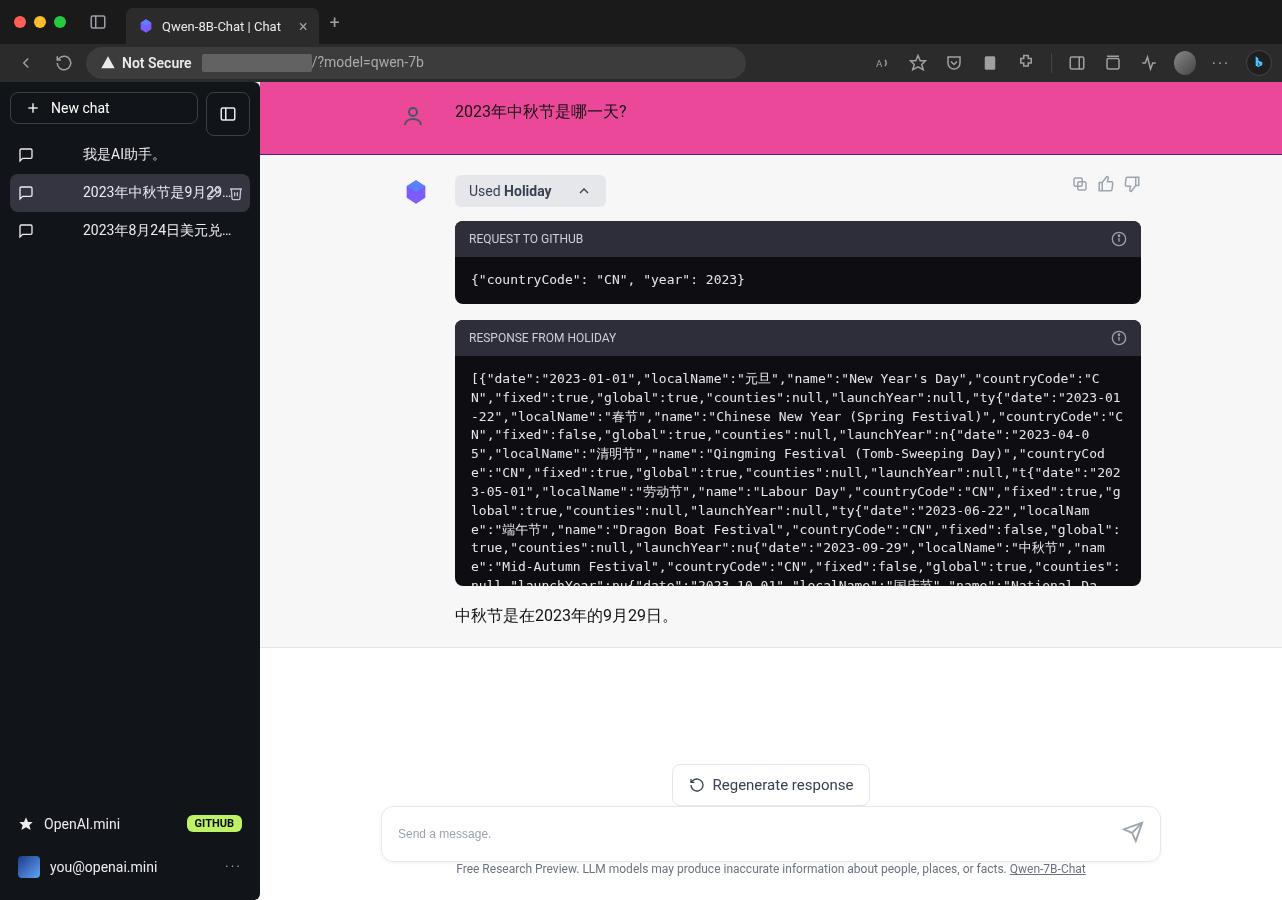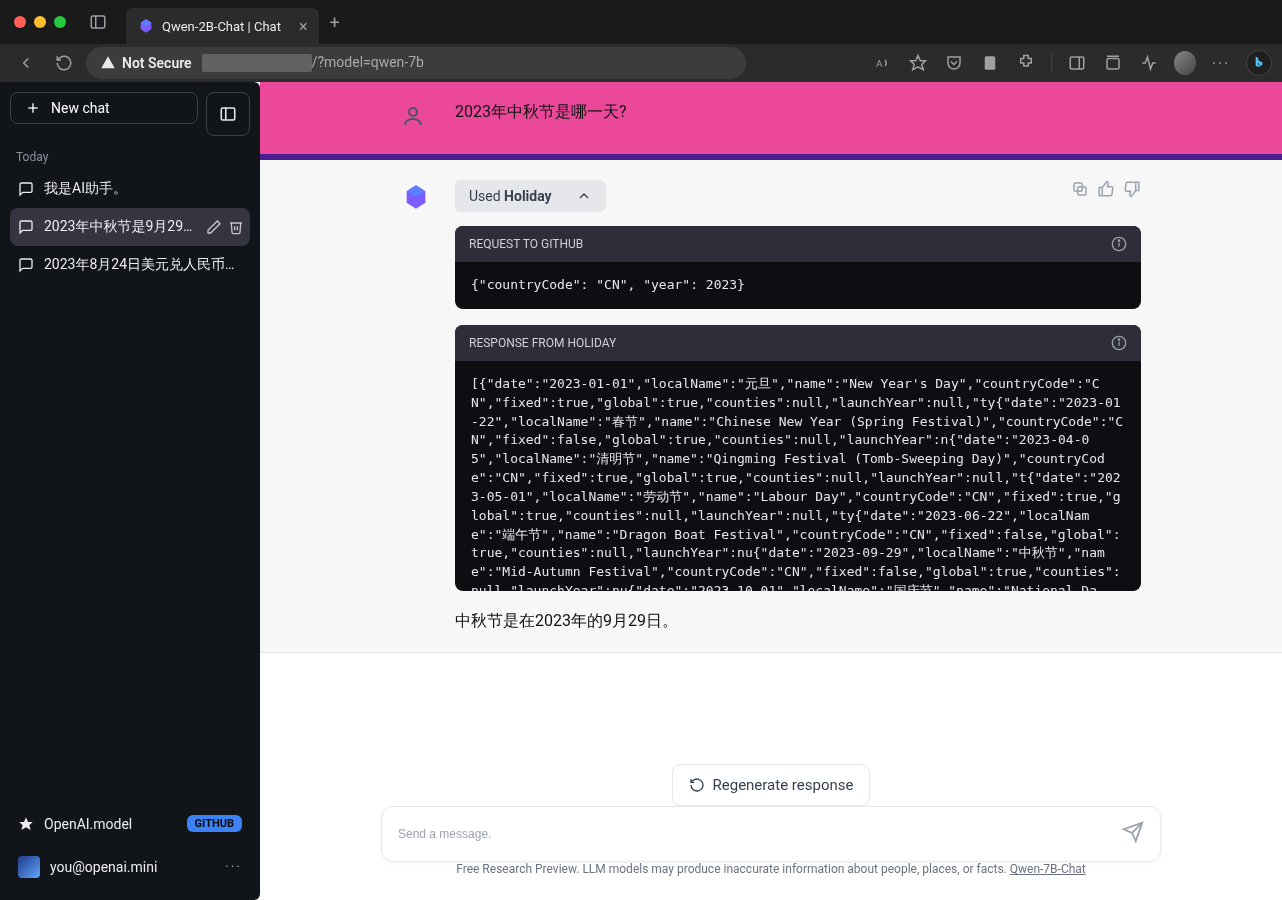--- a/index.html
+++ b/index.html
@@ -39,36 +39,36 @@
 
 .app-root { height: 818px; display: flex; background: #fff; }
 .sidebar { width: 260px; background: #111418; color: #ececf1; display: flex; flex-direction: column; padding: 10px; border-radius: 0 6px 6px 0; }
 .sidebar-top { display: flex; gap: 8px; }
 .new-chat-btn { flex: 1; display: flex; align-items: center; gap: 10px; border: 1px solid #3e3f44; height: 32px; padding: 0 14px; border-radius: 8px; font-size: 14px; color: #fff; }
 .new-chat-btn svg { width: 16px; height: 16px; }
 .sidebar-collapse-btn { width: 44px; height: 44px; border: 1px solid #3e3f44; border-radius: 8px; display: flex; align-items: center; justify-content: center; }
 .sidebar-collapse-btn svg { width: 18px; height: 18px; }
 .sidebar-section-title { font-size: 12px; color: #8e8ea0; padding: 14px 6px 6px; }
 .conv-item { display: flex; align-items: center; gap: 10px; padding: 10px 8px; border-radius: 8px; font-size: 14px; color: #ececf1; white-space: nowrap; overflow: hidden; position: relative; }
-.conv-item .ci-label { overflow: hidden; text-overflow: ellipsis; flex: 1; }
+.conv-item .ci-label { overflow: hidden; text-overflow: ellipsis; flex: 1; margin-left: 39px; }
 .conv-item svg.chat-ic { width: 16px; height: 16px; flex-shrink: 0; }
 .conv-item.active { background: #343541; }
 .conv-item.active .row-actions { display: flex; }
 .row-actions { display: none; gap: 6px; position: absolute; right: 6px; }
 .row-actions svg { width: 16px; height: 16px; color: #c5c5d2; }
 .sidebar-bottom { margin-top: auto; }
 .sbi { display: flex; align-items: center; gap: 10px; padding: 12px 8px; font-size: 14px; }
-.github-badge { background: #3b82f6; color: #0a0a0a; font-size: 11px; font-weight: 700; padding: 2px 8px; border-radius: 6px; margin-left: auto; }
+.github-badge { background: #bef264; color: #0a0a0a; font-size: 11px; font-weight: 700; padding: 2px 8px; border-radius: 6px; margin-left: auto; }
 .user-avatar { width: 22px; height: 22px; border-radius: 4px; background: linear-gradient(135deg, #1e3a8a, #60a5fa); }
 
 .main { flex: 1; background: #fff; display: flex; flex-direction: column; position: relative; }
 .messages { flex: 1; overflow: hidden; }
 .msg-row { padding: 20px 0; }
 .user-row { background: #ec4899; }
-.assistant-row { background: #f7f7f8; border-top: 6px solid #4c1d95; border-bottom: 1px solid #e5e5e5; }
+.assistant-row { background: #f7f7f8; border-top: 1px solid #4c1d95; border-bottom: 1px solid #e5e5e5; }
 .msg-inner { max-width: 780px; margin: 0 auto; display: flex; gap: 24px; padding: 0 20px; position: relative; }
 .msg-avatar { width: 30px; height: 30px; flex-shrink: 0; margin-top: 2px; }
 .msg-avatar.user svg { width: 24px; height: 24px; color: #4b5563; }
 .msg-avatar.assistant { display: flex; align-items: center; justify-content: center; }
 .assistant-logo { width: 28px; height: 28px; }
 .msg-content { flex: 1; font-size: 16px; color: #111; min-width: 0; }
 .msg-actions { position: absolute; right: 20px; top: 0; display: flex; gap: 8px; color: #9ca3af; }
 .msg-actions svg { width: 18px; height: 18px; }
 
 .tool-chip { display: inline-flex; align-items: center; gap: 24px; background: #e5e7eb; border-radius: 6px; padding: 8px 14px; font-size: 14px; color: #374151; margin-bottom: 14px; }
@@ -107,21 +107,21 @@
       <svg viewBox="0 0 24 24" fill="none" stroke="currentColor" stroke-width="2">
           <rect x="3" y="4" width="18" height="16" rx="2"></rect>
           <line x1="9" y1="4" x2="9" y2="20"></line>
         </svg>
     </div>
     <div class="browser-tab">
       <svg class="favicon" viewBox="0 0 24 24">
           <path d="M12 2 L20 7 L20 17 L12 22 L4 17 L4 7 Z" fill="#7c5cff"></path>
           <path d="M12 2 L20 7 L12 12 L4 7 Z" fill="#5a7fff"></path>
         </svg>
-      <span class="tab-title">Qwen-2B-Chat | Chat</span>
+      <span class="tab-title">Qwen-8B-Chat | Chat</span>
       <span class="tab-close">×</span>
     </div>
     <div class="new-tab-btn">+</div>
   </div>
   <div class="nav-bar">
     <div class="nav-btn">
         <svg viewBox="0 0 24 24" fill="none" stroke="currentColor" stroke-width="2">
           <polyline points="15 18 9 12 15 6"></polyline>
         </svg>
       </div>
@@ -213,21 +213,20 @@
           </svg>
         <span>New chat</span>
       </div>
       <div class="sidebar-collapse-btn">
         <svg viewBox="0 0 24 24" fill="none" stroke="currentColor" stroke-width="2">
             <rect x="3" y="4" width="18" height="16" rx="2"></rect>
             <line x1="9" y1="4" x2="9" y2="20"></line>
           </svg>
       </div>
     </div>
-    <div class="sidebar-section-title">Today</div>
 
     <div class="conv-item">
       <svg class="chat-ic" viewBox="0 0 24 24" fill="none" stroke="currentColor" stroke-width="2">
           <path d="M21 15a2 2 0 0 1-2 2H7l-4 4V5a2 2 0 0 1 2-2h14a2 2 0 0 1 2 2z"></path>
         </svg>
       <span class="ci-label">我是AI助手。</span>
     </div>
     <div class="conv-item active">
       <svg class="chat-ic" viewBox="0 0 24 24" fill="none" stroke="currentColor" stroke-width="2">
           <path d="M21 15a2 2 0 0 1-2 2H7l-4 4V5a2 2 0 0 1 2-2h14a2 2 0 0 1 2 2z"></path>
@@ -249,21 +248,21 @@
           <path d="M21 15a2 2 0 0 1-2 2H7l-4 4V5a2 2 0 0 1 2-2h14a2 2 0 0 1 2 2z"></path>
         </svg>
       <span class="ci-label">2023年8月24日美元兑人民币…</span>
     </div>
 
     <div class="sidebar-bottom">
       <div class="sbi">
         <svg width="16" height="16" viewBox="0 0 24 24" fill="currentColor">
             <polygon points="12 2 15 9 22 9 17 14 19 21 12 17 5 21 7 14 2 9 9 9"></polygon>
           </svg>
-        <span>OpenAI.model</span>
+        <span>OpenAI.mini</span>
         <span class="github-badge">GITHUB</span>
       </div>
       <div class="sbi">
         <div class="user-avatar"></div>
         <span>you@openai.mini</span>
         <span style="margin-left:auto;color:#9aa0a6;letter-spacing:2px">···</span>
       </div>
     </div>
   </div>
 

